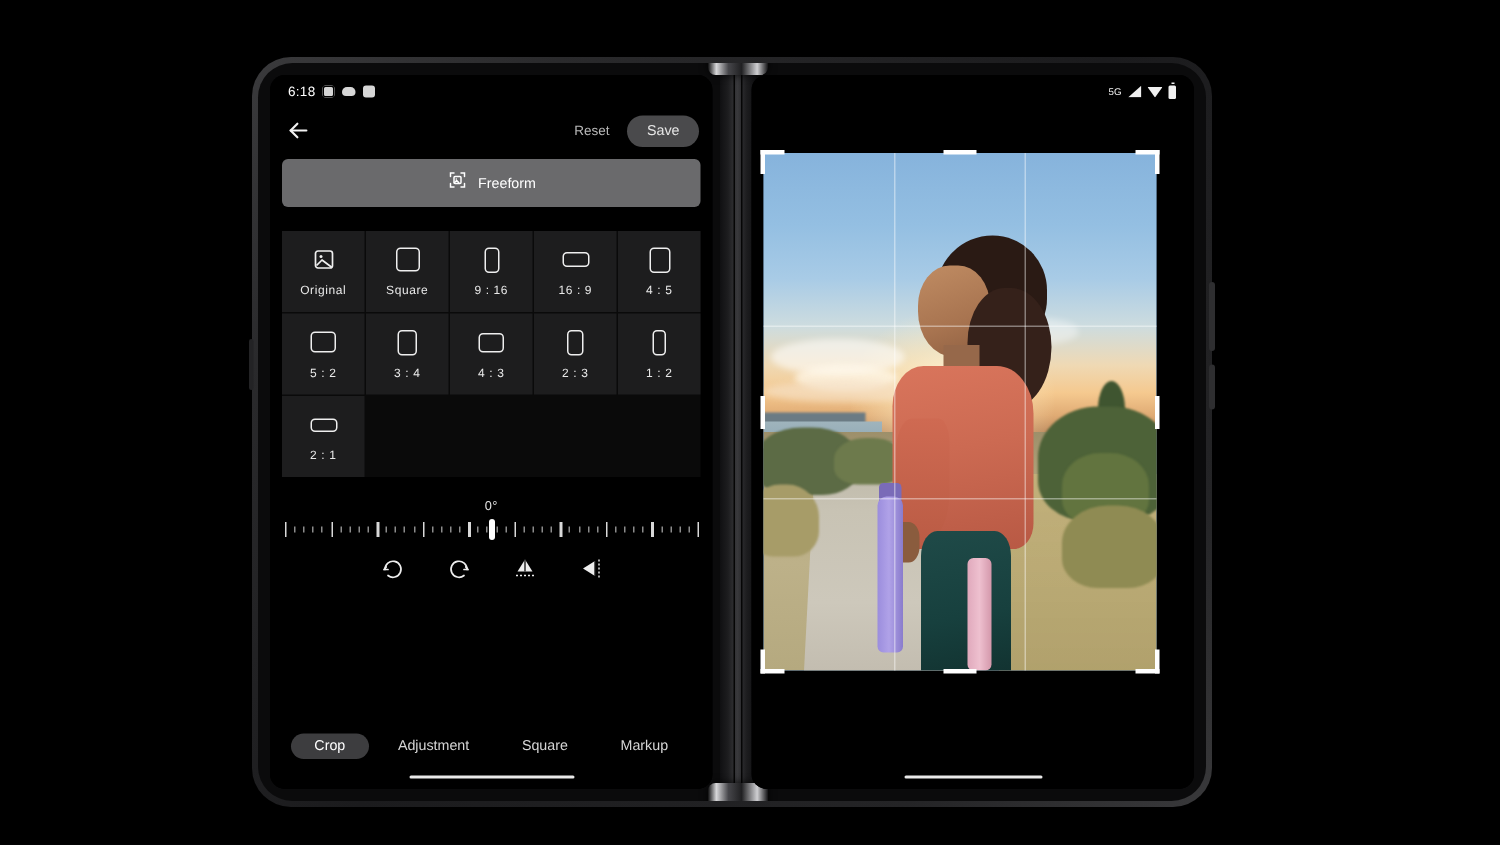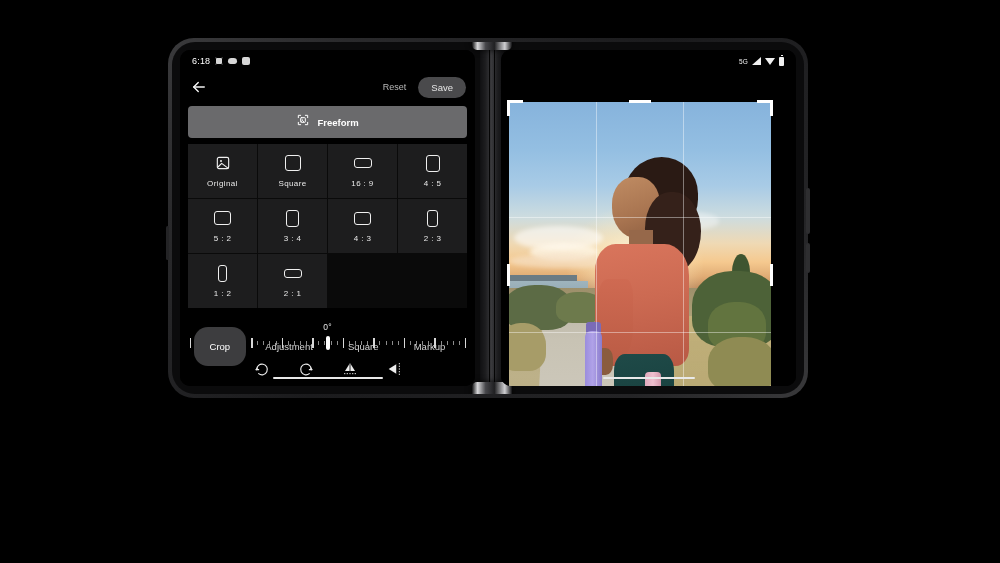--- a/index.html
+++ b/index.html
@@ -3,21 +3,21 @@
 <meta charset="utf-8">
 <style>
   html,body{margin:0;padding:0;background:#000;}
   body{
     width:1000px;height:563px;overflow:hidden;position:relative;
     font-family:"Liberation Sans",sans-serif;
     background:#000;
   }
   
   #device{
-    position:absolute;left:168px;top:38px;width:640px;height:360px;
+    position:absolute;left:168px;top:38px;width:640px;height:500px;
     border-radius:26px;
     background:linear-gradient(135deg,#3a3a3c 0%,#2a2a2c 18%,#1b1b1d 50%,#242426 82%,#39393b 100%);
     box-shadow:0 0 26px 4px rgba(0,0,0,.9);
   }
   #device-inner{
     position:absolute;left:4px;top:4px;right:4px;bottom:4px;
     border-radius:23px;background:#0b0b0c;
     overflow:hidden;
   }
   
@@ -61,26 +61,26 @@
   #back-arrow{width:18px;height:18px;cursor:pointer;}
   #appbar-spacer{flex:1;}
   #reset-btn{font-size:9px;color:#b9b9b9;margin-right:12px;cursor:pointer;}
   #save-btn{
     font-size:9.5px;color:#e6e6e6;background:#4a4a4c;border-radius:13px;
     padding:5px 13px;cursor:pointer;
   }
 
   #freeform-bar{
     margin:4px 8px 0;height:32px;background:#6a6a6c;border-radius:4px;
-    display:flex;align-items:center;justify-content:center;gap:7px;cursor:pointer;font-weight:bold;
+    display:flex;align-items:center;justify-content:center;gap:7px;cursor:pointer;
   }
   #freeform-label{font-size:9.5px;color:#fff;}
 
   #ratio-grid{
-    margin:6px 8px 0;display:grid;grid-template-columns:repeat(4,1fr);
+    margin:16px 8px 0;display:grid;grid-template-columns:repeat(5,1fr);
     grid-auto-rows:54px;gap:1px;background:#0a0a0a;
   }
   .ratio-cell{
     background:#1d1d1e;display:flex;flex-direction:column;align-items:center;
     justify-content:center;gap:7px;cursor:pointer;
   }
   .ratio-cell .glyph{display:flex;align-items:center;justify-content:center;height:17px;}
   .rbox{border:1.6px solid #efefef;border-radius:3px;}
   .ratio-label{font-size:8px;color:#e9e9e9;letter-spacing:.4px;}
 
@@ -93,21 +93,21 @@
     position:absolute;left:50%;top:1px;transform:translateX(-50%);
     width:4px;height:14px;border-radius:2px;background:#fff;
   }
   #rotate-tools{display:flex;justify-content:center;gap:28px;margin-top:10px;}
   .rtool{width:16px;height:16px;cursor:pointer;}
 
   #tabbar{
     position:absolute;left:0;right:0;bottom:20px;
     display:flex;align-items:center;justify-content:space-around;padding:0 12px;
   }
-  .tab{font-size:9.5px;color:#d6d6d6;padding:14px 16px;border-radius:14px;cursor:pointer;}
+  .tab{font-size:9.5px;color:#d6d6d6;padding:3px 16px;border-radius:14px;cursor:pointer;}
   .tab.active{background:#3d3d3f;color:#fff;}
   #home-indicator{
     position:absolute;bottom:7px;left:50%;transform:translateX(-50%);
     width:110px;height:2.5px;border-radius:2px;background:#e9e9e9;
   }
   #home-indicator.right{width:92px;}
 
   
   #viewer{position:absolute;inset:0;background:#000;}
   #statusbar-r{
@@ -248,20 +248,26 @@
                   <path d="M4.5 18l5.5-5.5L20 20"></path>
                 </svg>
               </div>
               <div class="ratio-label">Original</div>
             </div>
             <div class="ratio-cell">
               <div class="glyph">
                 <div class="rbox" style="width: 14px; height: 14px;"></div>
               </div>
               <div class="ratio-label">Square</div>
+            </div>
+            <div class="ratio-cell">
+              <div class="glyph">
+                <div class="rbox" style="width: 8px; height: 15px;"></div>
+              </div>
+              <div class="ratio-label">9 : 16</div>
             </div>
             <div class="ratio-cell">
               <div class="glyph">
                 <div class="rbox" style="width: 16px; height: 8px;"></div>
               </div>
               <div class="ratio-label">16 : 9</div>
             </div>
             <div class="ratio-cell">
               <div class="glyph">
                 <div class="rbox" style="width: 12px; height: 15px;"></div>

